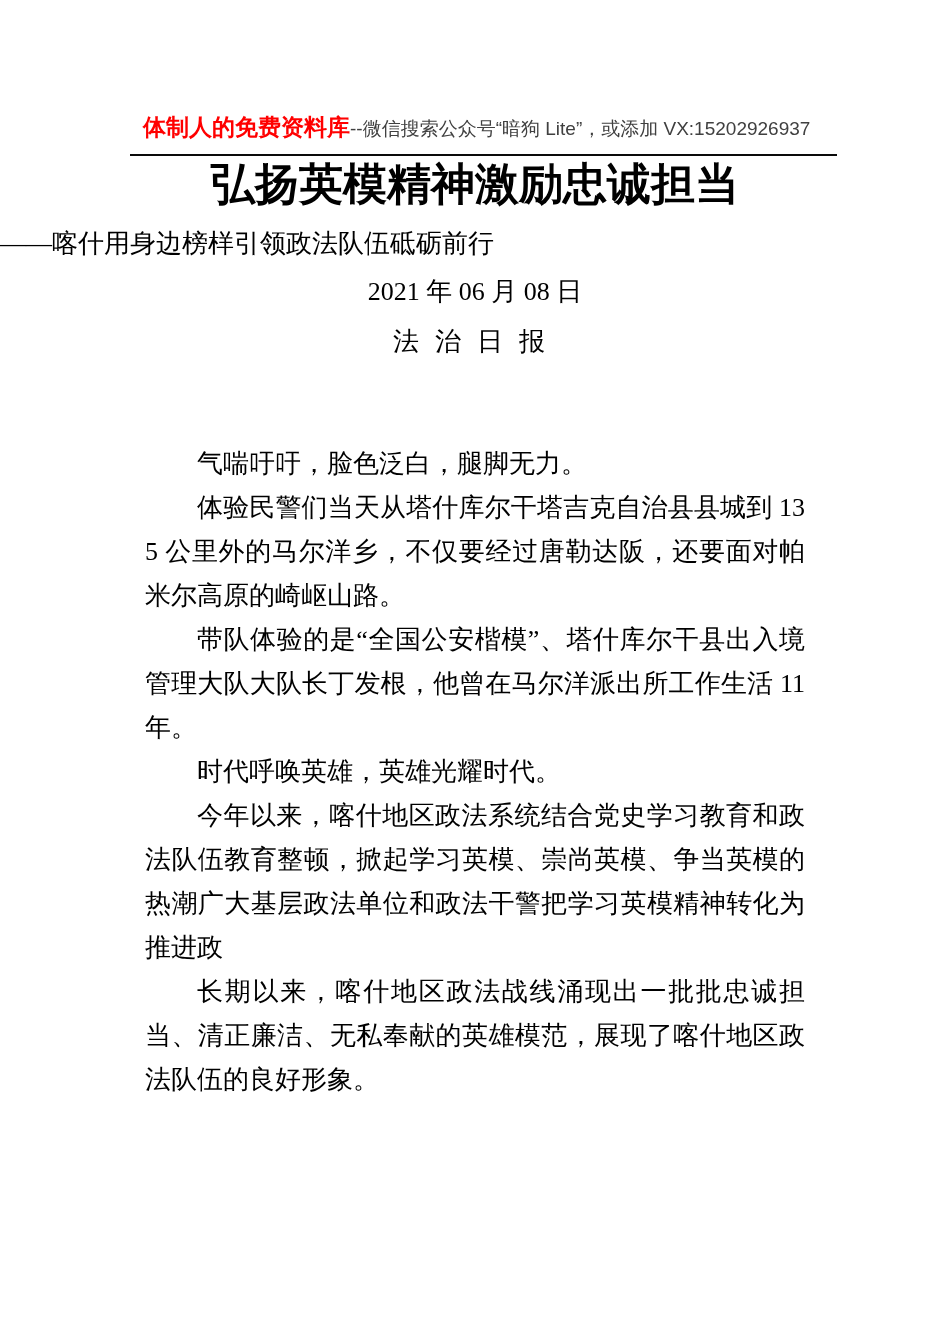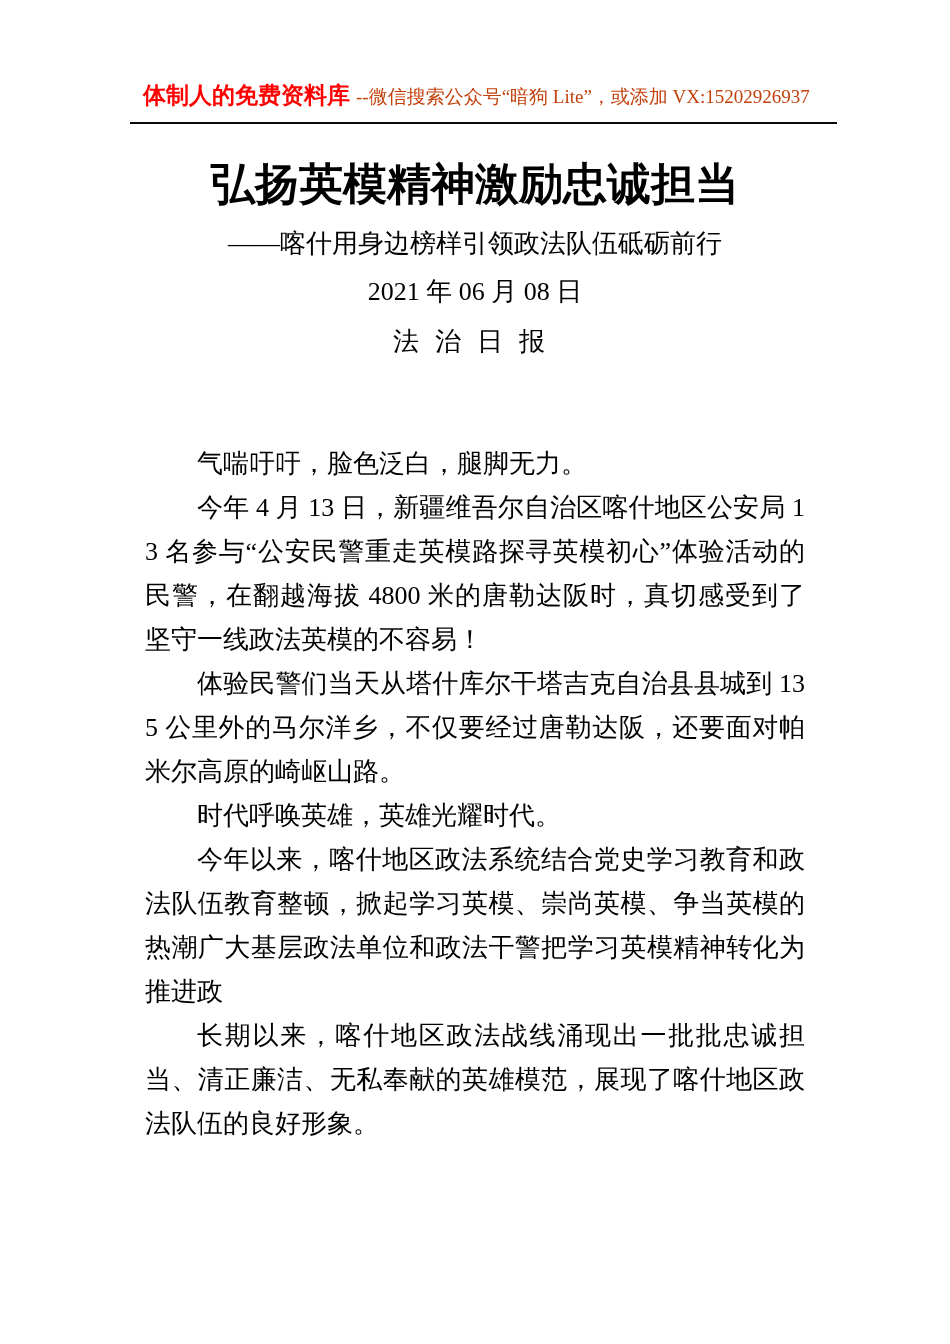--- a/index.html
+++ b/index.html
@@ -32,40 +32,40 @@
     display: flex;
     align-items: baseline;
   }
   .promo-brand {
     font-family: "Liberation Sans", "DejaVu Sans", sans-serif;
     font-weight: bold;
     font-size: 23px;
     letter-spacing: 0;
   }
   .promo-contact {
-    font-family: Liberation Serif, serif;
+    font-family: Liberation Sans, sans-serif;
     font-size: 19px;
-    color: #c2410c;
-    margin-left: 6px;
+    color: #404040;
+    margin-left: 0;
   }
   
   .content {
     padding-top: 162px;
   }
   .title {
     margin: 0;
     text-align: center;
     font-size: 44px;
     line-height: 46px;
     font-weight: bold;
     letter-spacing: 0;
   }
   .subtitle {
     margin: 18px 0 0 0;
-    text-align: center;
+    text-align: left;
     font-size: 26px;
     line-height: 36px;
     font-weight: normal;
   }
   .pub-date {
     margin: 14px 0 0 0;
     text-align: center;
     font-size: 26px;
     line-height: 32px;
   }
@@ -90,34 +90,34 @@
     word-break: break-all;
   }
 </style>
 </head>
 <body>
 
 <div class="page">
 
   <div class="promo-header">
     <div class="promo-inner">
-      <span class="promo-brand" style="color: rgb(255, 0, 0);">体制人的免费资料库</span>
+      <span class="promo-brand" style="color: rgb(255, 0, 0); margin-top: 32px;">体制人的免费资料库</span>
       <span class="promo-contact">--微信搜索公众号“暗狗 Lite”，或添加 VX:15202926937</span>
     </div>
   </div>
 
   <div class="content">
     <h1 class="title">弘扬英模精神激励忠诚担当</h1>
     <h2 class="subtitle">——喀什用身边榜样引领政法队伍砥砺前行</h2>
     <div class="pub-date">2021 年 06 月 08 日</div>
     <div class="pub-source">法治日报</div>
 
     <div class="body-text">
         <p class="para">气喘吁吁，脸色泛白，腿脚无力。</p>
-        <p class="para">今年 4 月 13 日，新疆维吾尔自治区喀什地区公安局 13 名参与“公安民警重走英模路探寻英模初心”体验活动的民警，在翻越海拔 4800 米的唐勒达阪时，真切感受到了坚守一线政法英模的不容易！</p>
         <p class="para">体验民警们当天从塔什库尔干塔吉克自治县县城到 135 公里外的马尔洋乡，不仅要经过唐勒达阪，还要面对帕米尔高原的崎岖山路。</p>
+        <p class="para">带队体验的是“全国公安楷模”、塔什库尔干县出入境管理大队大队长丁发根，他曾在马尔洋派出所工作生活 11 年。</p>
         <p class="para">时代呼唤英雄，英雄光耀时代。</p>
         <p class="para">今年以来，喀什地区政法系统结合党史学习教育和政法队伍教育整顿，掀起学习英模、崇尚英模、争当英模的热潮广大基层政法单位和政法干警把学习英模精神转化为推进政</p>
         <p class="para">长期以来，喀什地区政法战线涌现出一批批忠诚担当、清正廉洁、无私奉献的英雄模范，展现了喀什地区政法队伍的良好形象。</p>
       </div>
   </div>
 
 </div>
 
 </body></html>

